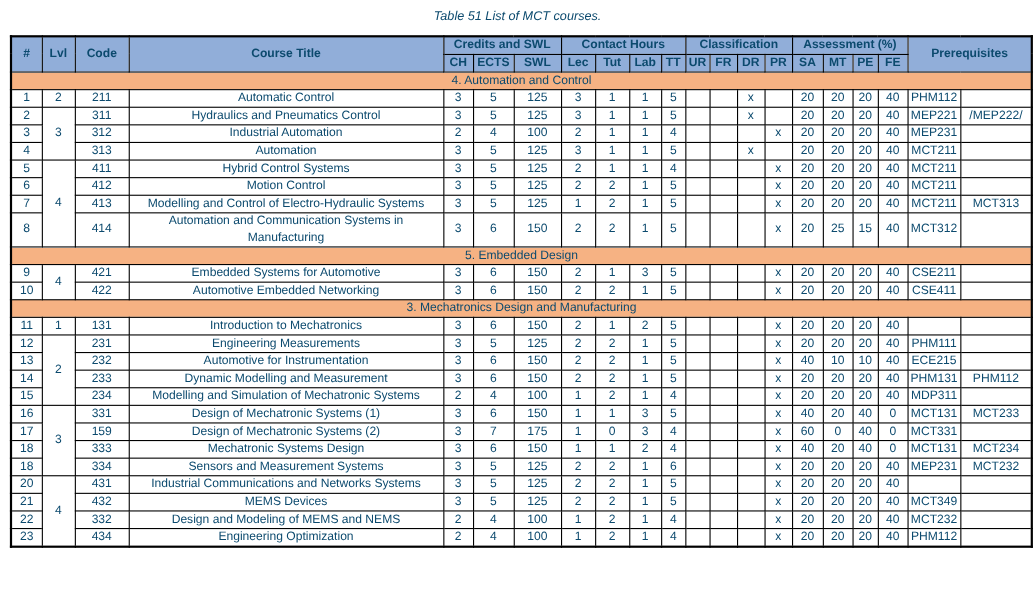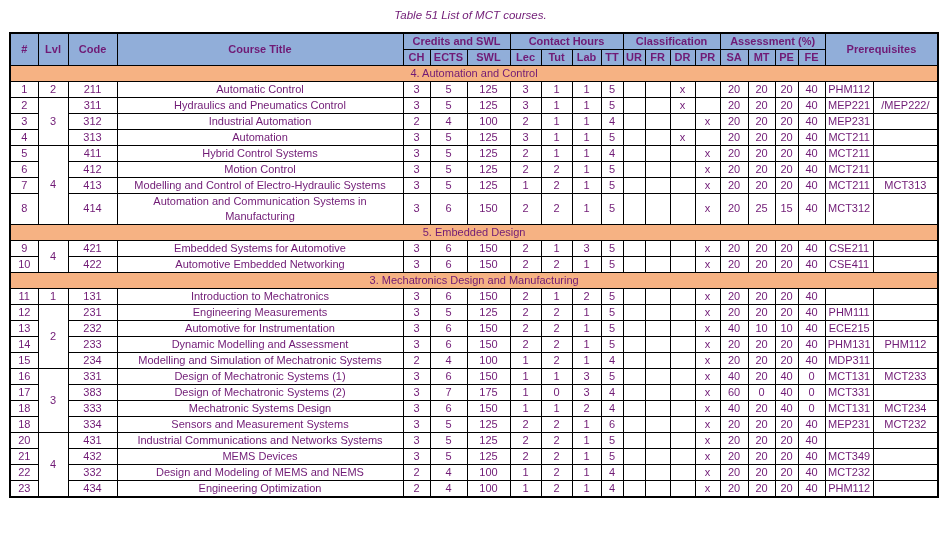--- a/index.html
+++ b/index.html
@@ -1,19 +1,19 @@
 <!DOCTYPE html>
 <html style="--header-bg: #91AED9; --section-bg: #F6B283; --border-color: #000000;"><head>
 <meta charset="utf-8">
 <style>
   * { box-sizing: border-box; }
   html, body { margin: 0; padding: 0; background: #ffffff; }
   .page {
     width: 941px; height: 545px; overflow: hidden;
-    background: #ffffff; color: #701a75;
+    background: #ffffff; color: #0c4a6e;
     font-family: "Liberation Sans", sans-serif;
   }
   .caption {
     padding-top: 9px; text-align: center;
     font-style: italic; font-size: 11.5px;
   }
   table.mct {
     border-collapse: collapse; table-layout: fixed;
     width: 928px; margin: 11px 0 0 9px;
     border: 2px solid var(--border-color, #000);
@@ -396,21 +396,21 @@
           <td>40</td>
           <td>10</td>
           <td>10</td>
           <td>40</td>
           <td>ECE215</td>
           <td></td>
         </tr>
         <tr>
           <td>14</td>
           <td>233</td>
-          <td class="title-cell">Dynamic Modelling and Assessment</td>
+          <td class="title-cell">Dynamic Modelling and Measurement</td>
           <td>3</td>
           <td>6</td>
           <td>150</td>
           <td>2</td>
           <td>2</td>
           <td>1</td>
           <td>5</td>
           <td class="cls-cell"></td>
           <td class="cls-cell"></td>
           <td class="cls-cell"></td>
@@ -462,21 +462,21 @@
           <td class="cls-cell">x</td>
           <td>40</td>
           <td>20</td>
           <td>40</td>
           <td>0</td>
           <td>MCT131</td>
           <td>MCT233</td>
         </tr>
         <tr>
           <td>17</td>
-          <td>383</td>
+          <td>159</td>
           <td class="title-cell">Design of Mechatronic Systems (2)</td>
           <td>3</td>
           <td>7</td>
           <td>175</td>
           <td>1</td>
           <td>0</td>
           <td>3</td>
           <td>4</td>
           <td class="cls-cell"></td>
           <td class="cls-cell"></td>

